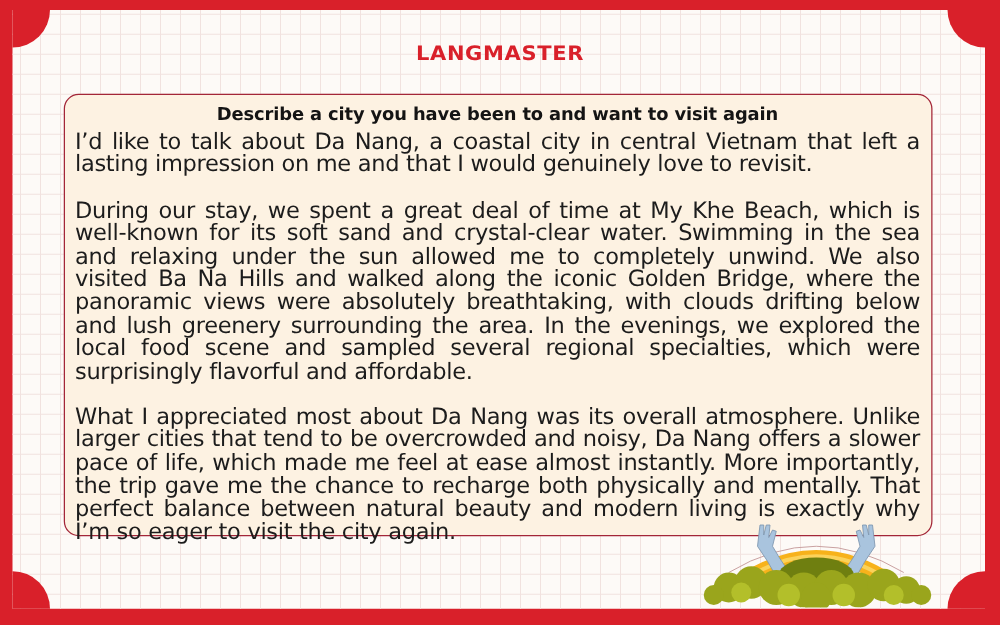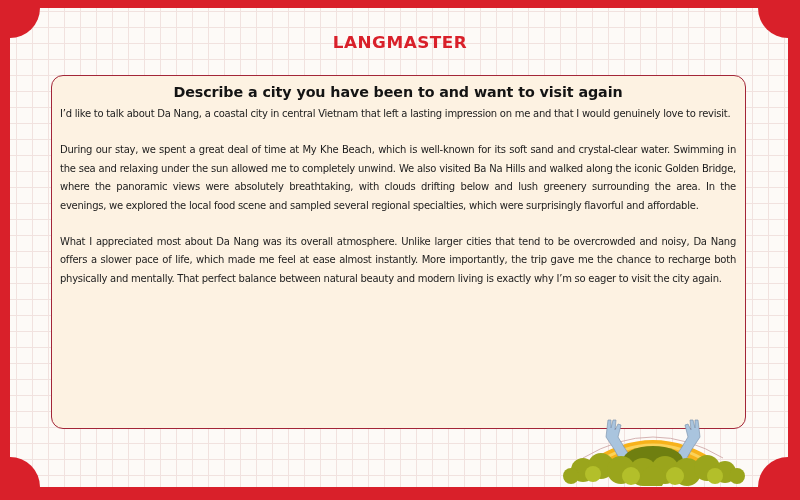--- a/index.html
+++ b/index.html
@@ -26,21 +26,21 @@
   .card {
     position:absolute; left:51px; top:75px; width:695px; height:354px;
     background:#fdf2e2; border:1.5px solid #a32638; border-radius:12px;
     box-sizing:border-box; padding:8px 9px 0 8px;
   }
   .title {
     text-align:center; font-family:"DejaVu Sans", sans-serif; font-weight:bold;
     font-size:14.3px; color:#141414; margin:0 0 5px 0; letter-spacing:-0.1px;
   }
   .para {
-    font-family:"DejaVu Sans", sans-serif; font-size:10px; line-height:18.4px;
+    font-family:"DejaVu Sans", sans-serif; font-size:18px; line-height:18.4px;
     color:#1c1c1c; text-align:justify; margin:0 0 18px 0; letter-spacing:-0.25px;
   }
   .illus { position:absolute; left:553px; top:418px; width:200px; height:68px; }
 </style>
 </head>
 <body>
 
 <div class="paper">
   <div class="corner c-tl"></div>
   <div class="corner c-tr"></div>

